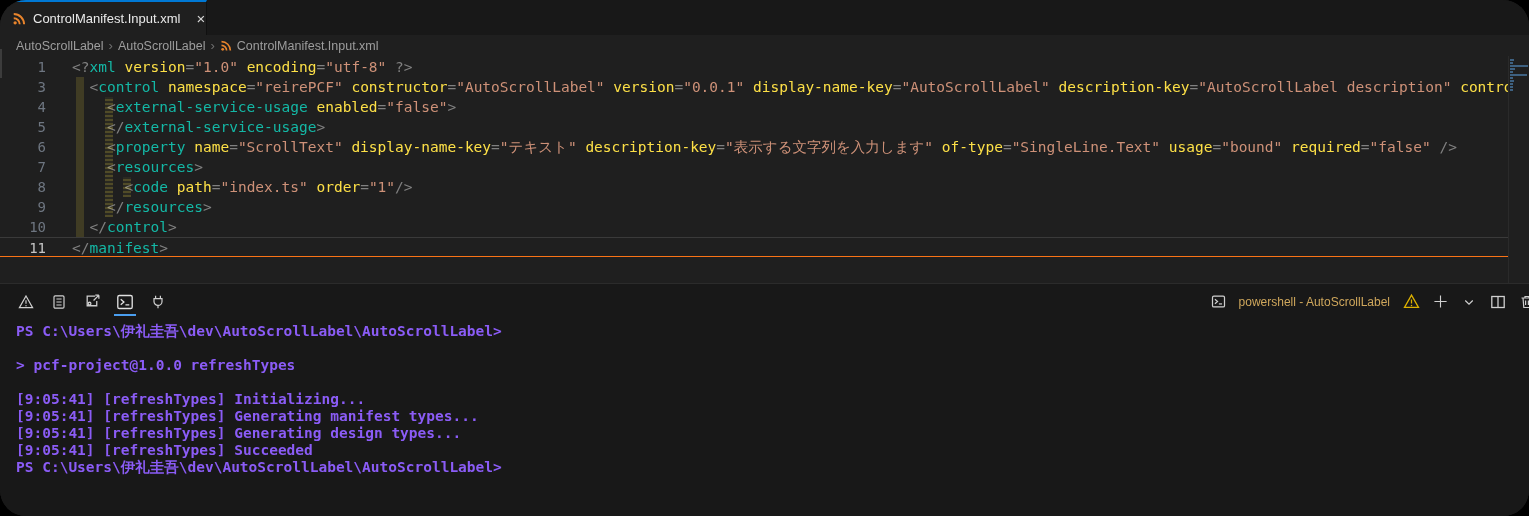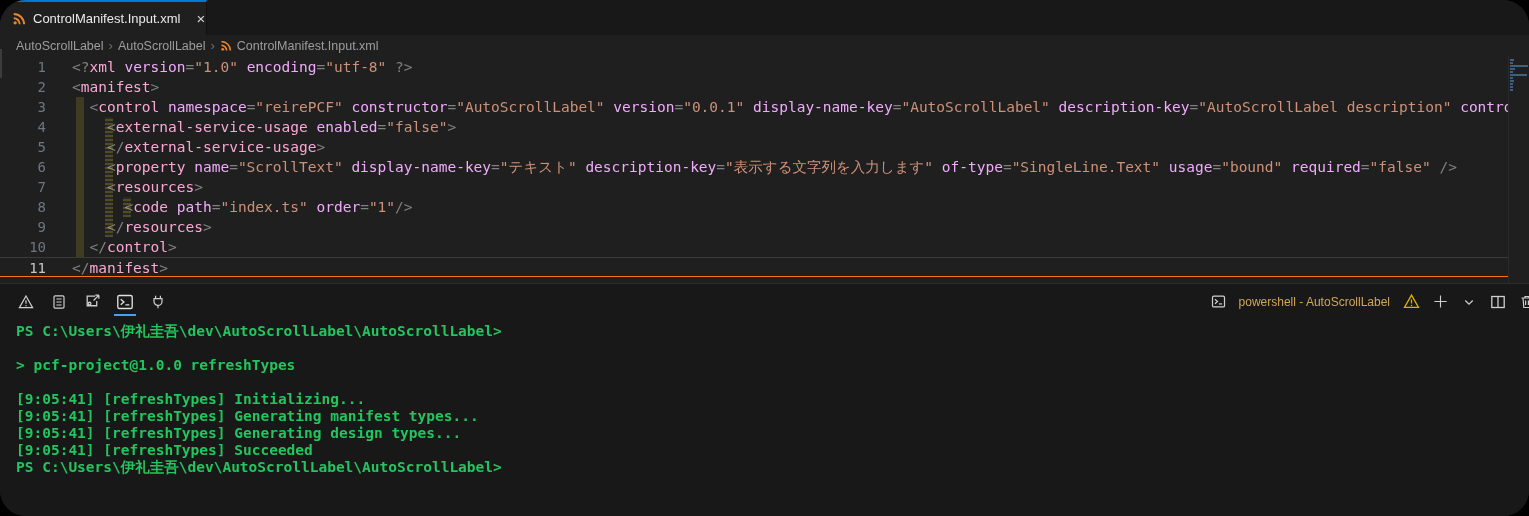--- a/index.html
+++ b/index.html
@@ -41,43 +41,43 @@
     display:inline-block; width:46px; text-align:right; color:#6e7681;
     font-size:14px; vertical-align:top; user-select:none;
   }
   .code-line.active .ln { color:#c6c6c6; }
   .code { display:inline-block; margin-left:26px; vertical-align:top; }
   .indent-band { position:absolute; top:0; bottom:0; width:8px; background:rgba(255,230,70,0.15); }
   .indent-band.dotted {
     background:repeating-linear-gradient(0deg, rgba(255,230,70,0.22) 0 2px, rgba(255,230,70,0.05) 2px 4px);
   }
   .tk-p { color:#808080; }
-  .tk-t { color:#f9a8d4; }
-  .tk-a { color:#f0abfc; }
+  .tk-t { color:#14b8a6; }
+  .tk-a { color:#fde047; }
   .tk-v { color:#ce9178; }
   .tk-w { color:#d4d4d4; }
   .minimap { position:absolute; right:0; top:0; width:21px; bottom:0; border-left:1px solid #2a2a2a; padding-top:3px; }
   .mm-bar { height:2px; margin:0 0 1px 1px; background:#41688c; opacity:0.9; }
   .sash { position:absolute; left:0; top:49px; width:2px; height:29px; background:#3c3c3c; }
   
   .panel { position:absolute; left:0; top:283px; width:1529px; height:233px; background:#181818; border-top:1px solid #2b2b2b; }
   .panel-header { position:absolute; left:0; top:0; width:1529px; height:35px; display:flex; align-items:center; }
   .panel-tabs { display:flex; align-items:center; gap:9px; padding-left:14px; }
   .ptab { position:relative; width:24px; height:35px; display:flex; align-items:center; justify-content:center; cursor:pointer; color:#cfcfcf; }
   .ptab.active::after { content:""; position:absolute; left:1px; right:1px; bottom:3px; height:2px; background:#4a9eef; }
   .panel-actions { position:absolute; right:-8px; top:0; height:35px; display:flex; align-items:center; gap:9px; }
   .terminal-title { font-size:12px; color:#cfa75c; white-space:nowrap; margin:0 2px 0 1px; cursor:pointer; }
   .act { width:20px; height:20px; display:flex; align-items:center; justify-content:center; cursor:pointer; border-radius:4px; }
   .terminal-output {
     position:absolute; left:16px; top:39px; right:0; bottom:0; overflow:hidden;
     font-family:"DejaVu Sans Mono","Liberation Mono",monospace; font-size:14.5px; font-weight:bold;
     color:#cccccc; cursor:text;
   }
   .t-line { height:17px; line-height:17px; white-space:pre; }
-  .tk-fg { color:#22c55e; }
+  .tk-fg { color:#8b5cf6; }
   .tk-y  { color:#ccd118; }
   svg { display:block; }
 </style>
 </head>
 <body>
 
 <div class="window">
 
   <div class="tabbar">
     <div class="tab">
@@ -106,21 +106,20 @@
           <path d="M2 2.2 a 11.8 11.8 0 0 1 11.8 11.8" fill="none" stroke="#e8842c" stroke-width="2.2"></path>
         </svg>
       </span>
       <span class="crumb">ControlManifest.Input.xml</span>
     </span>
   </div>
 
   <div class="editor">
     <div class="code-region">
         <div class="code-line"><span class="ln">1</span><span class="code"><span class="tk-p">&lt;?</span><span class="tk-t">xml</span><span class="tk-w"> </span><span class="tk-a">version</span><span class="tk-p">=</span><span class="tk-v">"1.0"</span><span class="tk-w"> </span><span class="tk-a">encoding</span><span class="tk-p">=</span><span class="tk-v">"utf-8"</span><span class="tk-w"> </span><span class="tk-p">?&gt;</span></span></div>
-        <div class="code-line"><span class="ln">2</span><span class="code"><span class="tk-p">&lt;</span><span class="tk-t">manifest</span><span class="tk-p">&gt;</span></span></div>
         <div class="code-line"><i class="indent-band" style="left: 76px;"></i><span class="ln">3</span><span class="code">  <span class="tk-p">&lt;</span><span class="tk-t">control</span><span class="tk-w"> </span><span class="tk-a">namespace</span><span class="tk-p">=</span><span class="tk-v">"reirePCF"</span><span class="tk-w"> </span><span class="tk-a">constructor</span><span class="tk-p">=</span><span class="tk-v">"AutoScrollLabel"</span><span class="tk-w"> </span><span class="tk-a">version</span><span class="tk-p">=</span><span class="tk-v">"0.0.1"</span><span class="tk-w"> </span><span class="tk-a">display-name-key</span><span class="tk-p">=</span><span class="tk-v">"AutoScrollLabel"</span><span class="tk-w"> </span><span class="tk-a">description-key</span><span class="tk-p">=</span><span class="tk-v">"AutoScrollLabel description"</span><span class="tk-w"> </span><span class="tk-a">contro</span></span></div>
         <div class="code-line"><i class="indent-band" style="left: 76px;"></i><i class="indent-band dotted" style="left: 105px;"></i><span class="ln">4</span><span class="code">    <span class="tk-p">&lt;</span><span class="tk-t">external-service-usage</span><span class="tk-w"> </span><span class="tk-a">enabled</span><span class="tk-p">=</span><span class="tk-v">"false"</span><span class="tk-p">&gt;</span></span></div>
         <div class="code-line"><i class="indent-band" style="left: 76px;"></i><i class="indent-band dotted" style="left: 105px;"></i><span class="ln">5</span><span class="code">    <span class="tk-p">&lt;/</span><span class="tk-t">external-service-usage</span><span class="tk-p">&gt;</span></span></div>
         <div class="code-line"><i class="indent-band" style="left: 76px;"></i><i class="indent-band dotted" style="left: 105px;"></i><span class="ln">6</span><span class="code">    <span class="tk-p">&lt;</span><span class="tk-t">property</span><span class="tk-w"> </span><span class="tk-a">name</span><span class="tk-p">=</span><span class="tk-v">"ScrollText"</span><span class="tk-w"> </span><span class="tk-a">display-name-key</span><span class="tk-p">=</span><span class="tk-v">"テキスト"</span><span class="tk-w"> </span><span class="tk-a">description-key</span><span class="tk-p">=</span><span class="tk-v">"表示する文字列を入力します"</span><span class="tk-w"> </span><span class="tk-a">of-type</span><span class="tk-p">=</span><span class="tk-v">"SingleLine.Text"</span><span class="tk-w"> </span><span class="tk-a">usage</span><span class="tk-p">=</span><span class="tk-v">"bound"</span><span class="tk-w"> </span><span class="tk-a">required</span><span class="tk-p">=</span><span class="tk-v">"false"</span><span class="tk-w"> </span><span class="tk-p">/&gt;</span></span></div>
         <div class="code-line"><i class="indent-band" style="left: 76px;"></i><i class="indent-band dotted" style="left: 105px;"></i><span class="ln">7</span><span class="code">    <span class="tk-p">&lt;</span><span class="tk-t">resources</span><span class="tk-p">&gt;</span></span></div>
         <div class="code-line"><i class="indent-band" style="left: 76px;"></i><i class="indent-band dotted" style="left: 105px;"></i><i class="indent-band dotted" style="left: 123px;"></i><span class="ln">8</span><span class="code">      <span class="tk-p">&lt;</span><span class="tk-t">code</span><span class="tk-w"> </span><span class="tk-a">path</span><span class="tk-p">=</span><span class="tk-v">"index.ts"</span><span class="tk-w"> </span><span class="tk-a">order</span><span class="tk-p">=</span><span class="tk-v">"1"</span><span class="tk-p">/&gt;</span></span></div>
         <div class="code-line"><i class="indent-band" style="left: 76px;"></i><i class="indent-band dotted" style="left: 105px;"></i><span class="ln">9</span><span class="code">    <span class="tk-p">&lt;/</span><span class="tk-t">resources</span><span class="tk-p">&gt;</span></span></div>
         <div class="code-line"><i class="indent-band" style="left: 76px;"></i><span class="ln">10</span><span class="code">  <span class="tk-p">&lt;/</span><span class="tk-t">control</span><span class="tk-p">&gt;</span></span></div>
         <div class="code-line active"><span class="ln">11</span><span class="code"><span class="tk-p">&lt;/</span><span class="tk-t">manifest</span><span class="tk-p">&gt;</span></span></div>
       </div>

